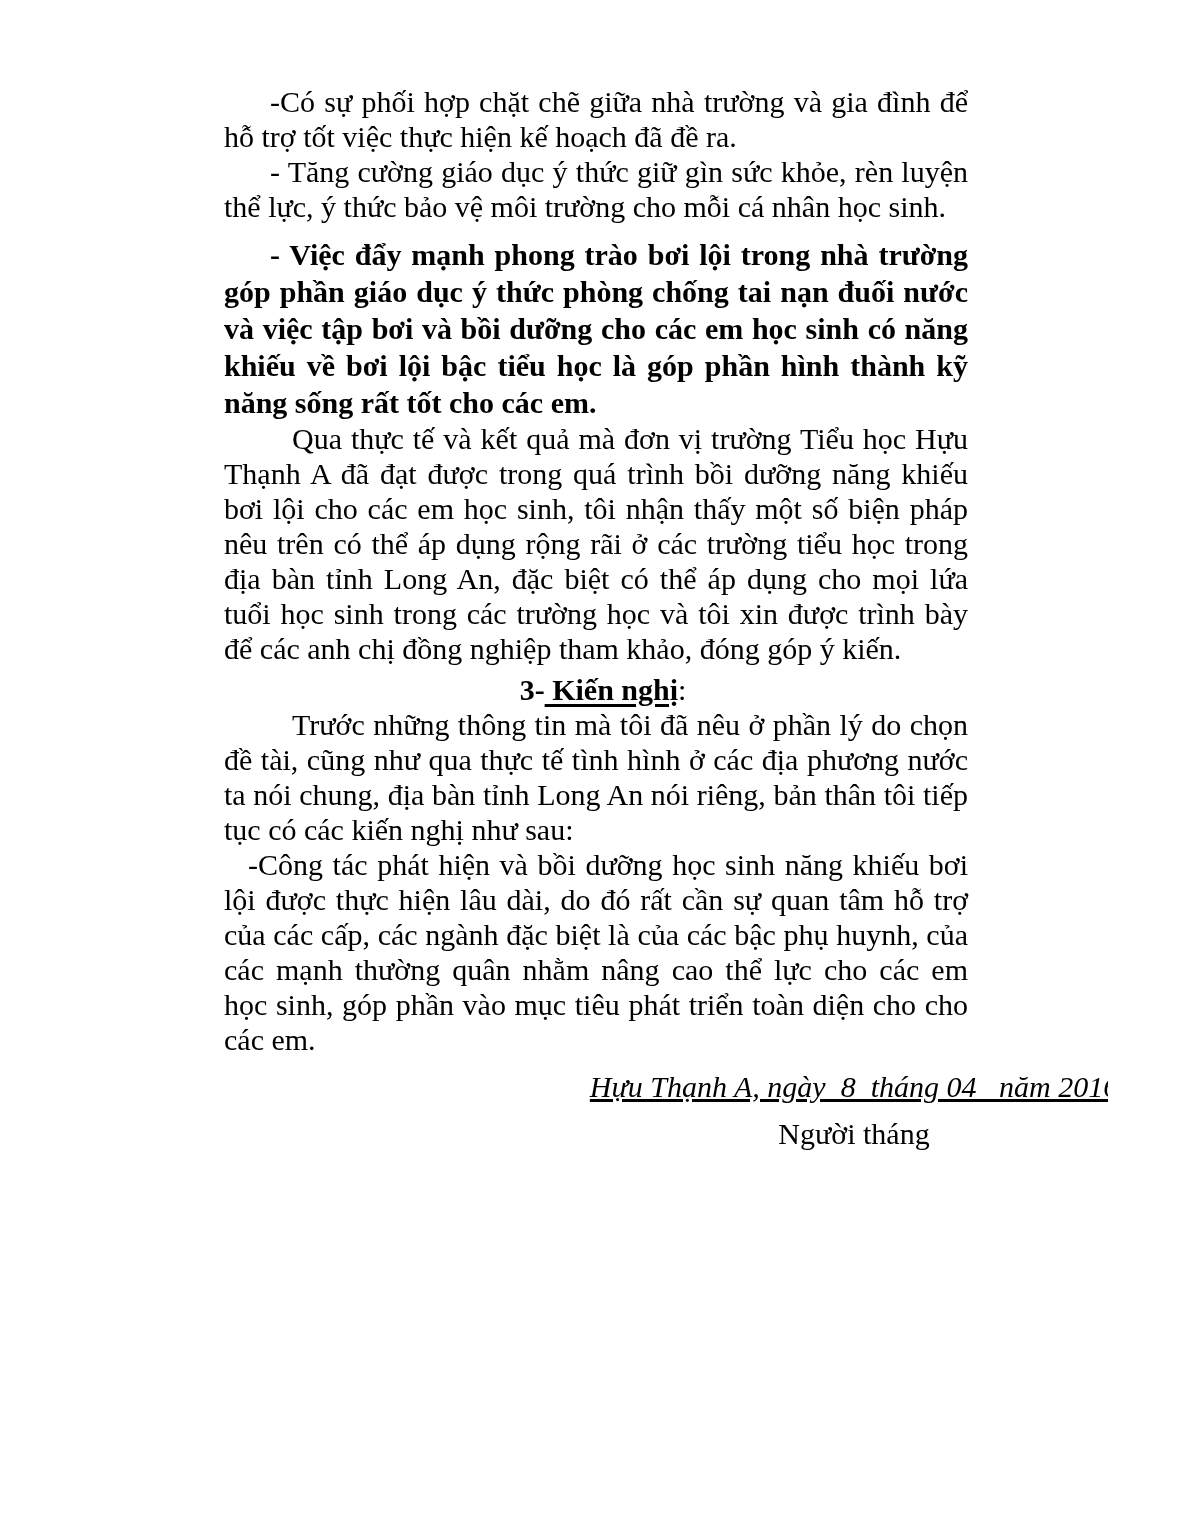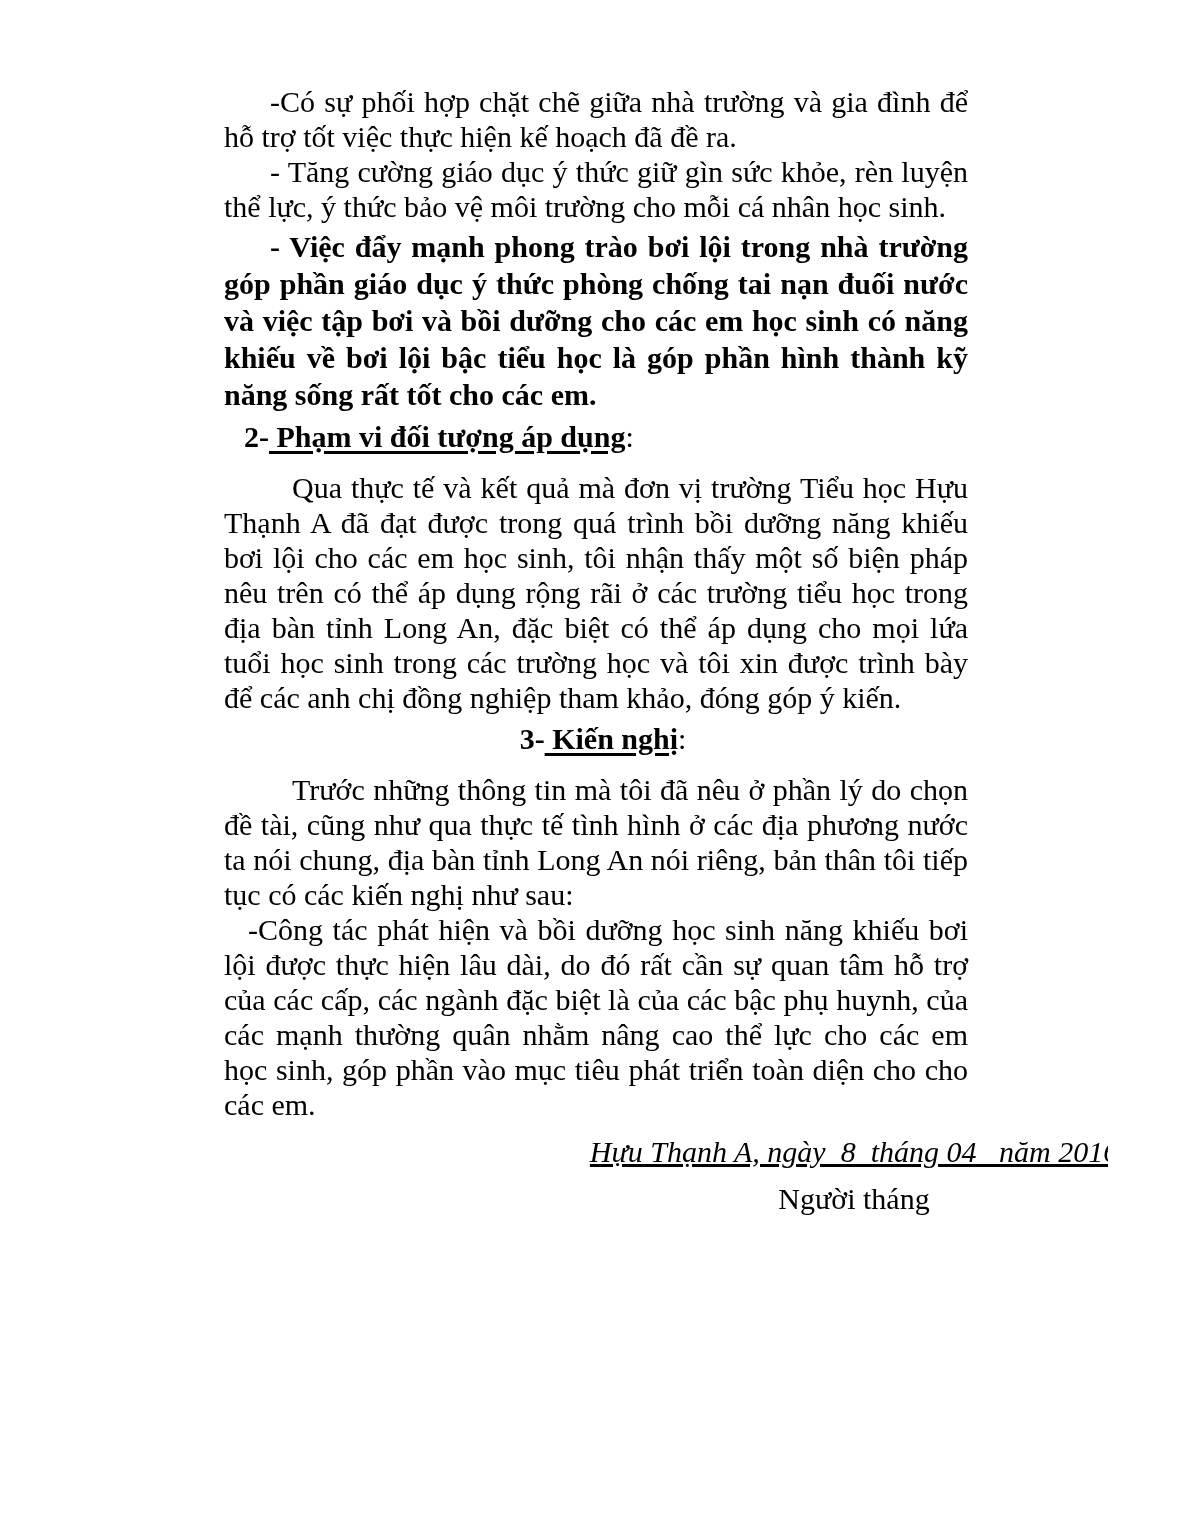--- a/index.html
+++ b/index.html
@@ -20,25 +20,25 @@
     box-sizing: border-box;
     padding: 84px 140px 0 142px;
     overflow: hidden;
   }
   .para {
     margin: 0;
     text-align: justify;
   }
   .indent-sm  { text-indent: 24px; }
   .indent-md  { text-indent: 46px; }
-  .indent-lg  { text-indent: 68px; margin-top: 16px; }
+  .indent-lg  { text-indent: 68px; }
   .bold-para {
     font-weight: bold;
     line-height: 37px;
-    margin-top: 4px;
+    margin-top: 12px;
     text-align: justify;
   }
   .heading {
     margin: 6px 0 0 0;
     font-weight: bold;
     text-align: left;
   }
   .heading .h-num { text-indent: 0; }
   .h2-indent { padding-left: 20px; }
   .h3-indent { padding-left: 14px; text-align: center; }
@@ -72,23 +72,20 @@
 <body>
 
 <div class="page">
 
   <p class="para indent-md">-Có sự phối hợp chặt chẽ giữa nhà trường và gia đình để hỗ trợ tốt việc thực hiện kế hoạch đã đề ra.</p>
 
   <p class="para indent-md">- Tăng cường giáo dục ý thức giữ gìn sức khỏe, rèn luyện thể lực, ý thức bảo vệ môi trường cho mỗi cá nhân học sinh.</p>
 
   <p class="para bold-para indent-md">- Việc đẩy mạnh phong trào bơi lội  trong nhà trường góp phần giáo dục ý thức phòng chống tai nạn đuối nước và việc tập bơi và bồi dưỡng cho các em học sinh có năng khiếu về bơi lội bậc tiểu học là góp phần hình thành kỹ năng sống rất tốt cho các em.</p>
 
-  <p class="heading h2-indent">
-    <span class="h-num">2-</span><span class="h-title"> Phạm vi đối tượng áp dụng</span><span class="h-colon">:</span>
-  </p>
 
   <p class="para indent-lg">Qua thực tế và kết quả mà đơn vị trường Tiểu học Hựu Thạnh A đã đạt được trong quá trình bồi dưỡng năng khiếu bơi lội cho các em học sinh, tôi nhận thấy một số biện pháp nêu trên có thể áp dụng rộng rãi ở các trường tiểu học trong địa bàn tỉnh Long An, đặc biệt có thể áp dụng cho mọi lứa tuổi học sinh trong các trường học và tôi xin được trình bày để các anh chị đồng nghiệp tham khảo, đóng góp ý kiến.</p>
 
   <p class="heading h3-indent">
     <span class="h-num">3-</span><span class="h-title"> Kiến nghị</span><span class="h-colon">:</span>
   </p>
 
   <p class="para indent-lg">Trước những thông tin mà tôi đã nêu ở phần lý do chọn đề tài, cũng như qua thực tế tình hình ở các địa phương nước ta nói chung, địa bàn tỉnh Long An nói riêng, bản thân tôi tiếp tục có các kiến nghị như sau:</p>
 
 

